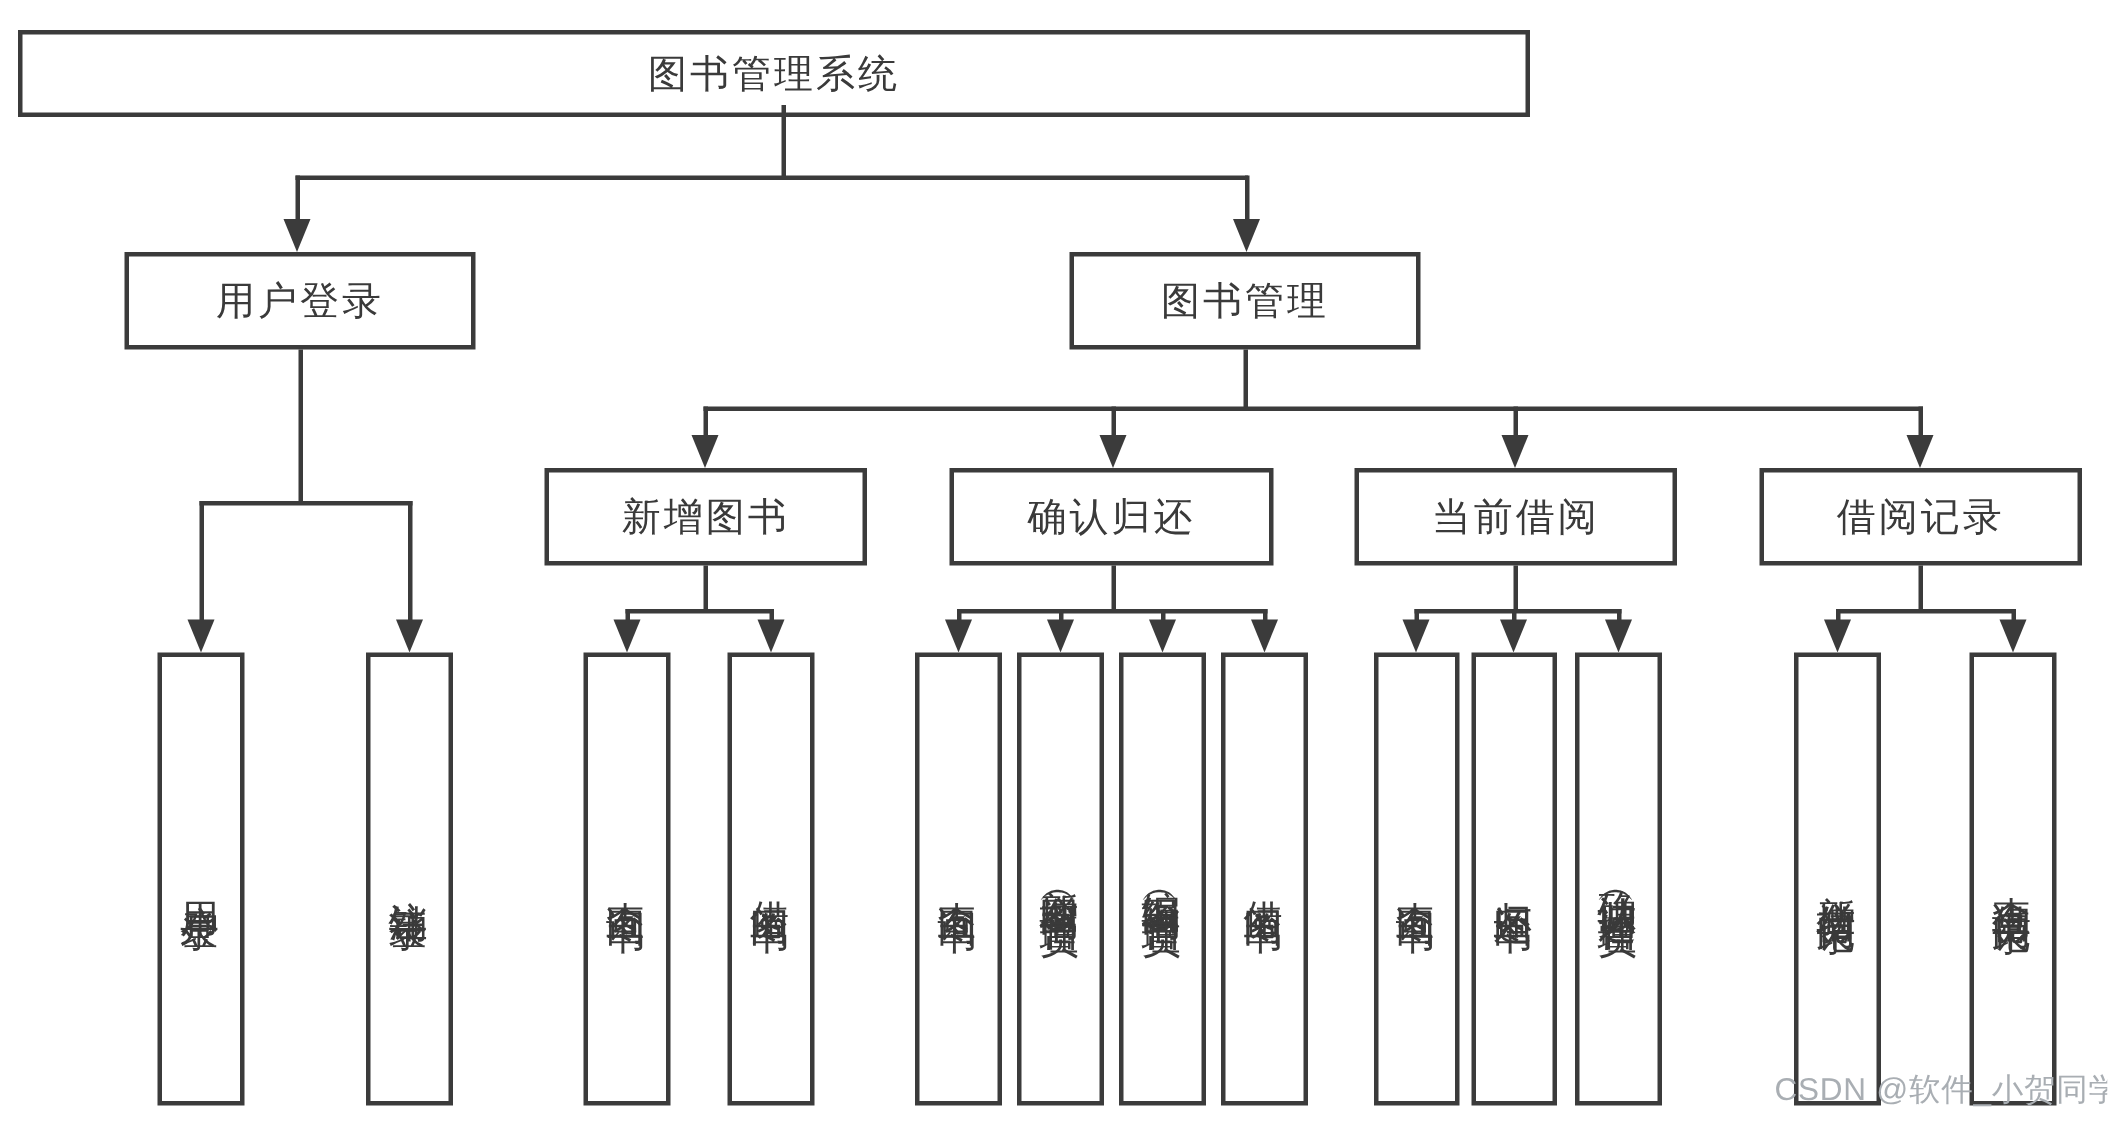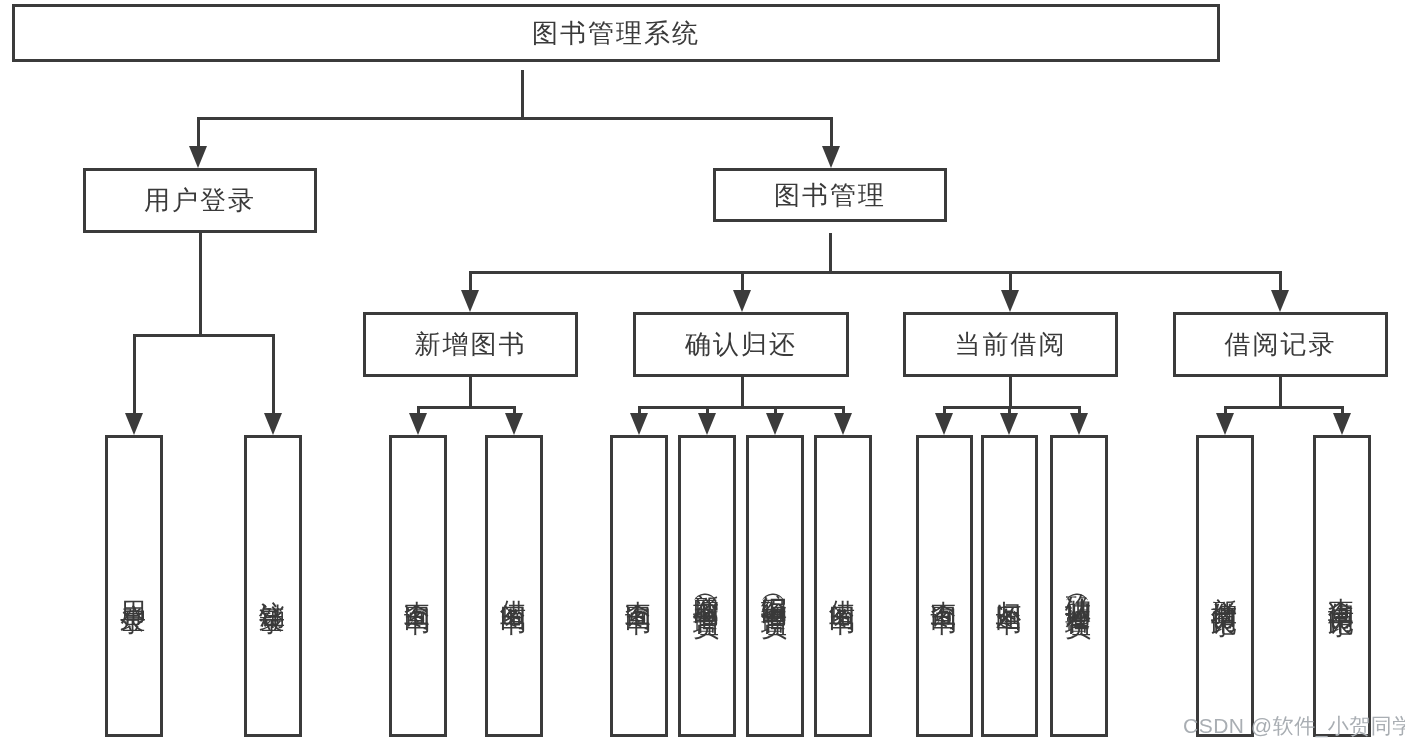--- a/index.html
+++ b/index.html
@@ -59,35 +59,35 @@
     letter-spacing: 0.5px;
     color: #a9aeb3;
     white-space: nowrap;
   }
 </style>
 </head>
 <body>
 
 <div id="canvas">
 
-  <div class="hbox" style="left:12px; top:4px; width:1208px; height:58px;">
+  <div class="hbox" style="left:12px; top:20px; width:1008px; height:58px;">
     <span>图书管理系统</span>
   </div>
 
   <div class="line" style="left:521px; top:70px; width:2.5px; height:49px;"></div>
   <div class="line" style="left:197px; top:117px; width:635px; height:2.5px;"></div>
   <div class="line" style="left:197px; top:117px; width:2.5px; height:33px;"></div>
   <div class="line" style="left:830px; top:117px; width:2.5px; height:33px;"></div>
   <div class="arrow" style="left:189px; top:146px;"></div>
   <div class="arrow" style="left:822px; top:146px;"></div>
 
   <div class="hbox" style="left:83px; top:168px; width:234px; height:65px;">
     <span>用户登录</span>
   </div>
-  <div class="hbox" style="left:713px; top:168px; width:234px; height:54px;">
+  <div class="hbox" style="left:713px; top:168px; width:234px; height:65px;">
     <span>图书管理</span>
   </div>
 
   <div class="line" style="left:199px; top:233px; width:2.5px; height:103px;"></div>
   <div class="line" style="left:133px; top:334px; width:142px; height:2.5px;"></div>
   <div class="line" style="left:133px; top:334px; width:2.5px; height:80px;"></div>
   <div class="line" style="left:272px; top:334px; width:2.5px; height:80px;"></div>
   <div class="arrow" style="left:125px; top:413px;"></div>
   <div class="arrow" style="left:264px; top:413px;"></div>
 

